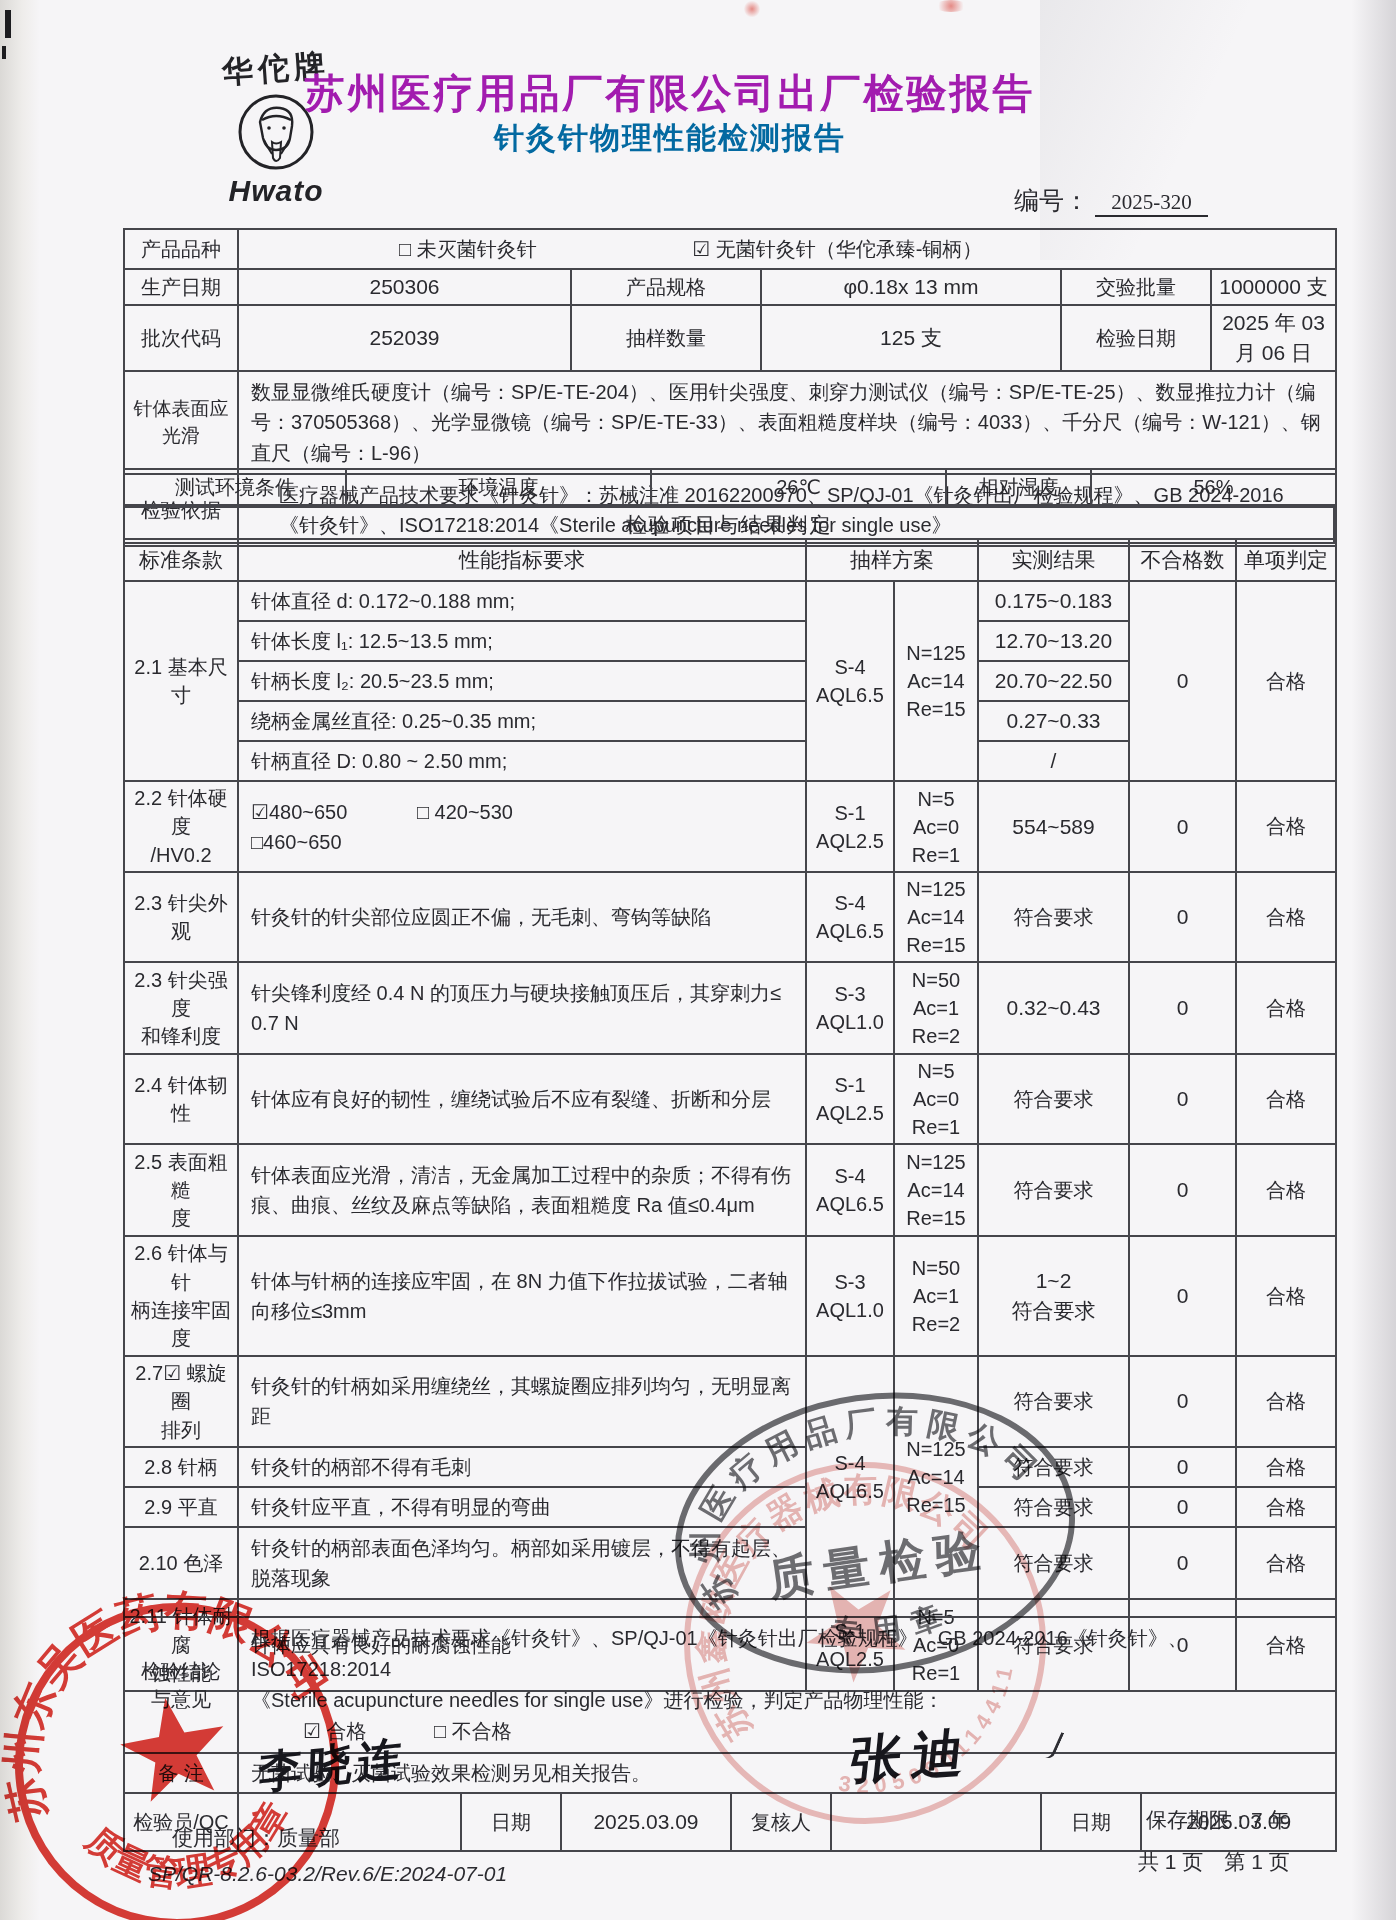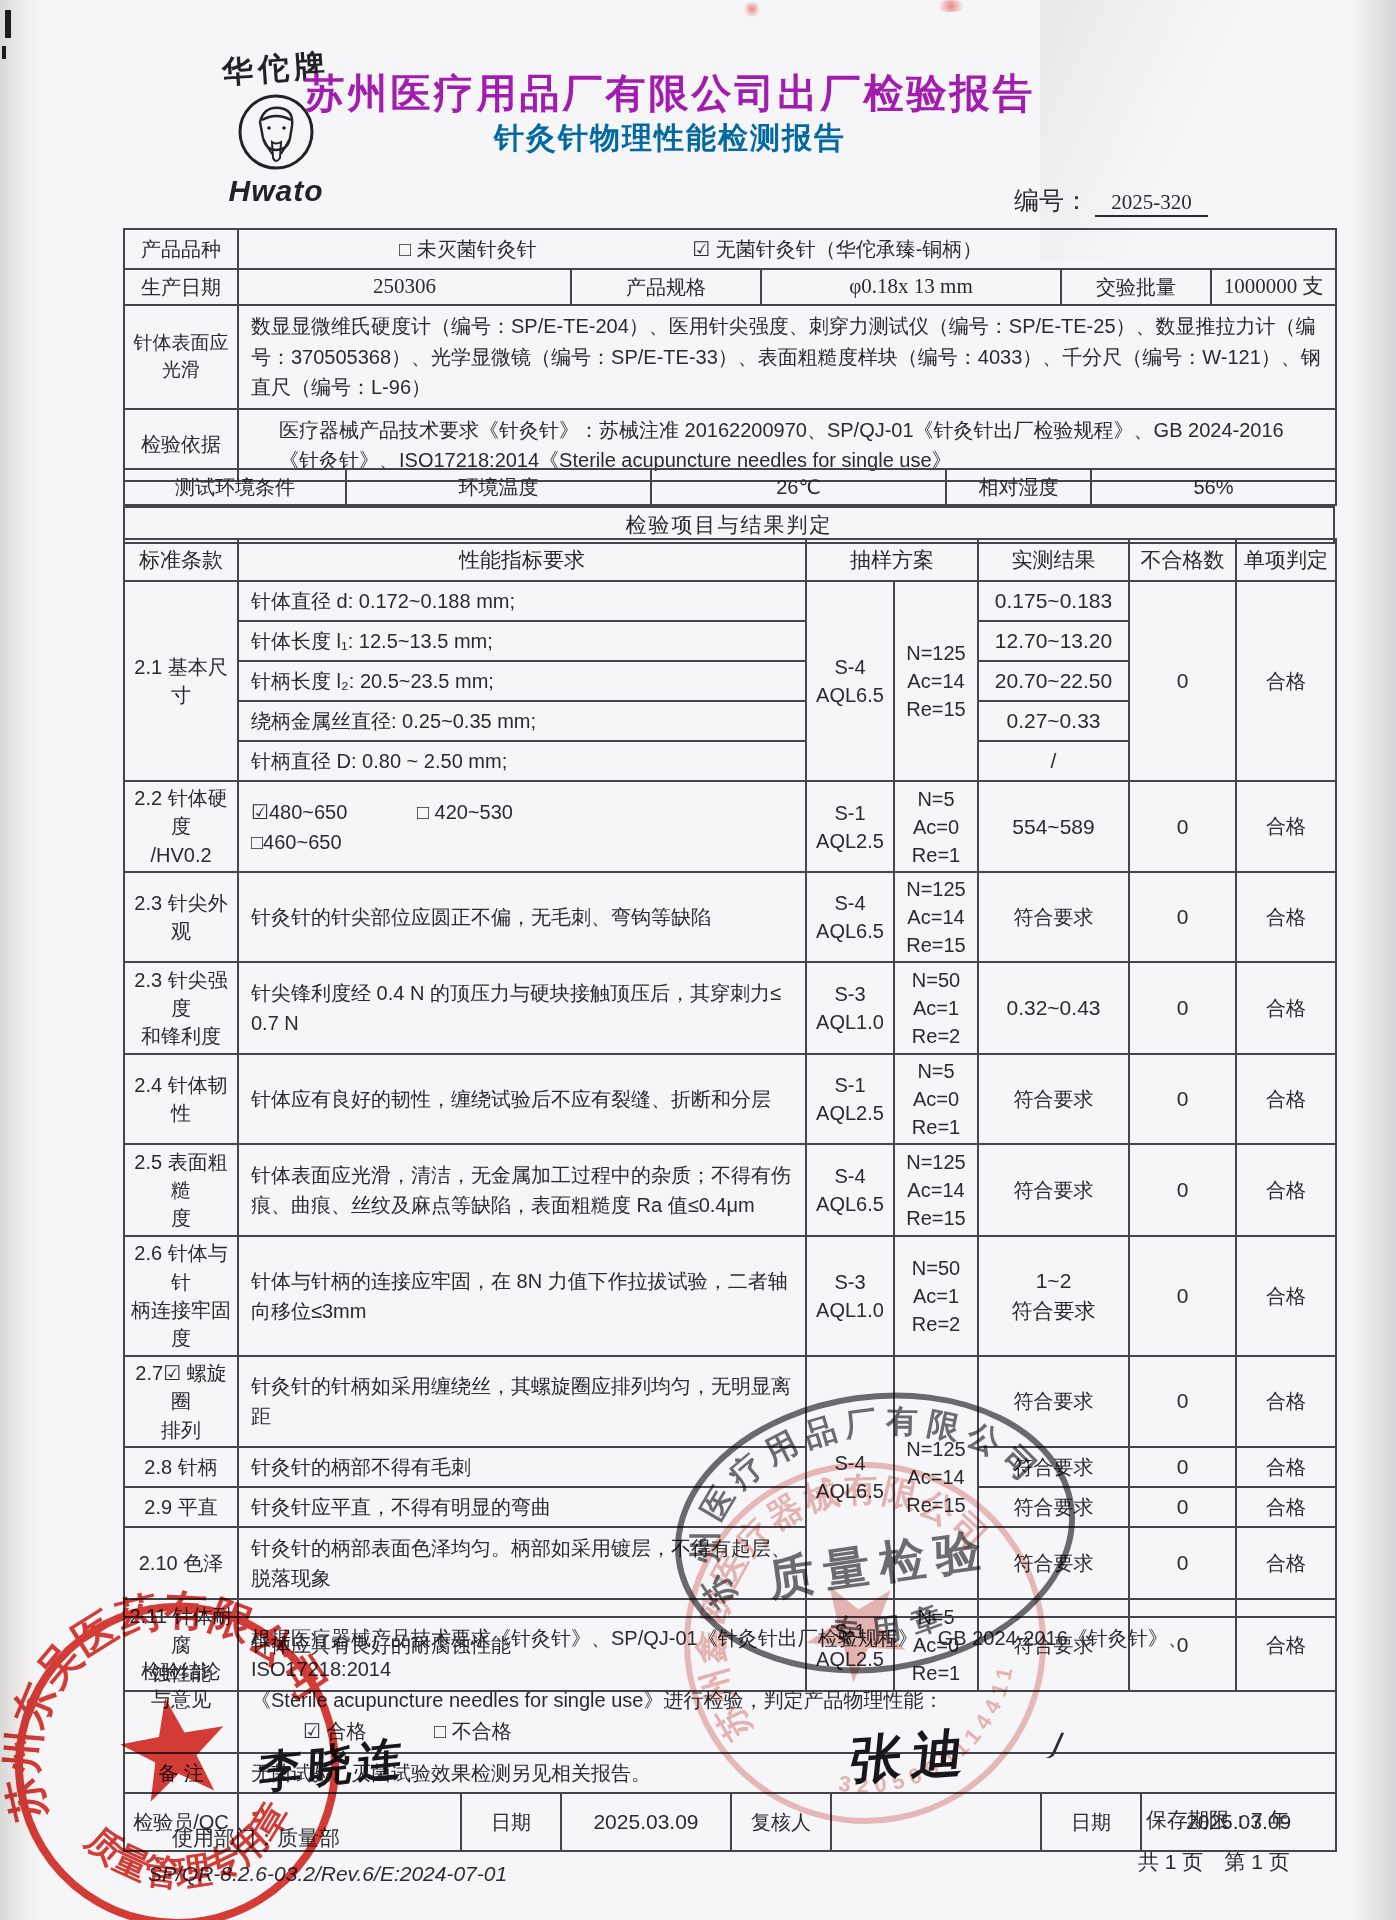--- a/index.html
+++ b/index.html
@@ -101,27 +101,35 @@
       <col style="width:125px">
     </colgroup>
   <tbody>
       <tr style="height:38px;">
     <td>产品品种</td>
     <td colspan="5" class="tl">
       <span class="kind-opt1">□  未灭菌针灸针</span>
       <span class="kind-opt2">☑  无菌针灸针（华佗承臻-铜柄）</span>
     </td>
   </tr>
-  <tr style="height:36px;font-family:Liberation Serif, serif;">
+  <tr style="height:36px;">
     <td>生产日期</td>
     <td class="val">250306</td>
     <td>产品规格</td>
     <td class="val">φ0.18x 13 mm</td>
     <td>交验批量</td>
     <td class="val">1000000 支</td>
+  </tr>
+  <tr style="height:36px;">
+    <td>批次代码</td>
+    <td class="val">252039</td>
+    <td>抽样数量</td>
+    <td class="val">125  支</td>
+    <td>检验日期</td>
+    <td class="val">2025  年 03 月 06 日</td>
   </tr>
   <tr style="height:68px;">
     <td style="font-size:19px;padding:0;">针体表面应光滑</td>
     <td colspan="5" class="tl" style="line-height:1.52;">数显显微维氏硬度计（编号：SP/E-TE-204）、医用针尖强度、刺穿力测试仪（编号：SP/E-TE-25）、数显推拉力计（编号：370505368）、光学显微镜（编号：SP/E-TE-33）、表面粗糙度样块（编号：4033）、千分尺（编号：W-121）、钢直尺（编号：L-96）</td>
   </tr>
   <tr style="height:52px;">
     <td>检验依据</td>
     <td colspan="5" class="tl" style="line-height:1.5;padding-left:40px;">医疗器械产品技术要求《针灸针》：苏械注准 20162200970、SP/QJ-01《针灸针出厂检验规程》、GB 2024-2016《针灸针》、ISO17218:2014《Sterile acupuncture needles for single use》</td>
   </tr>
 </tbody>

